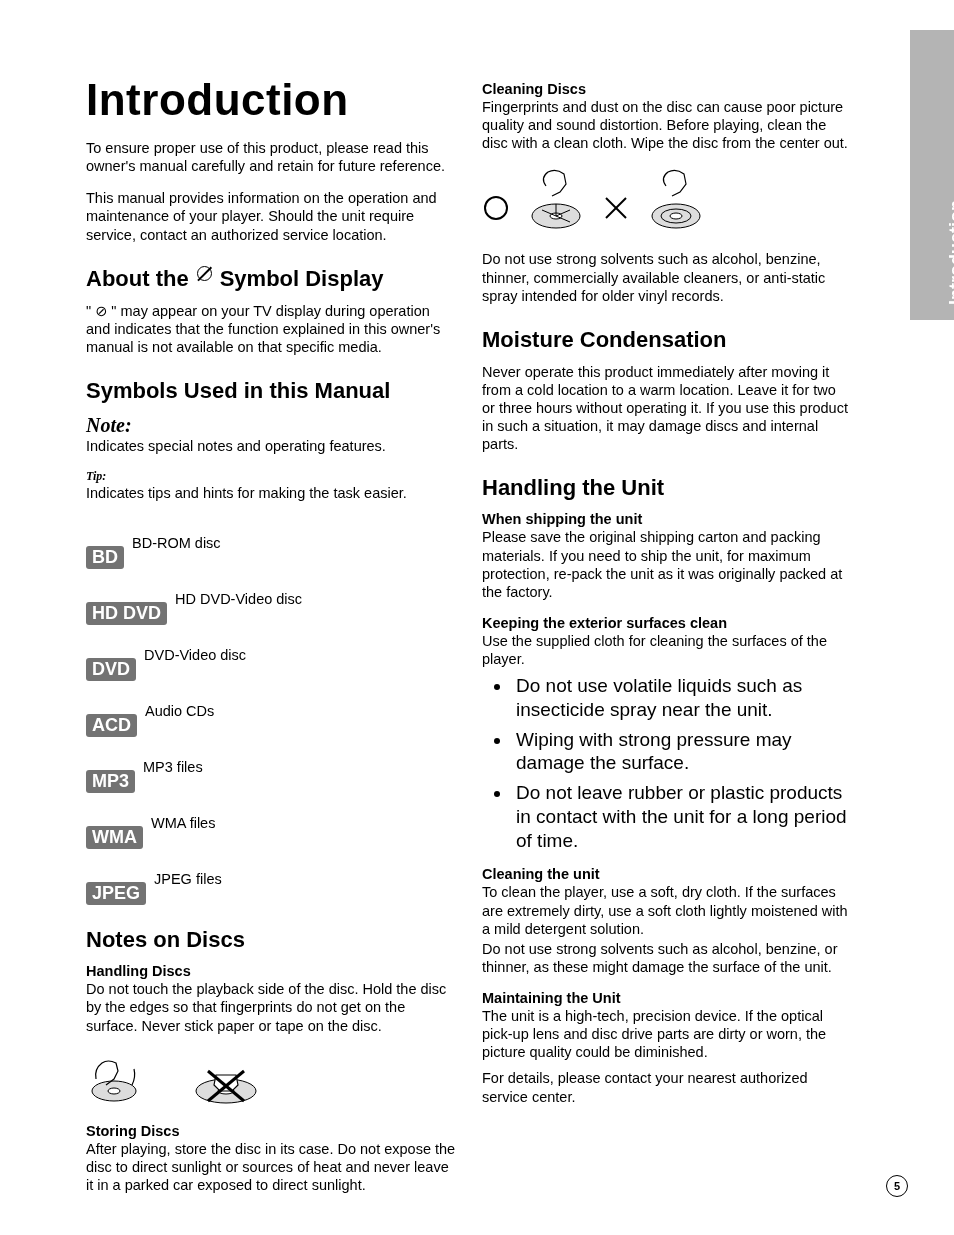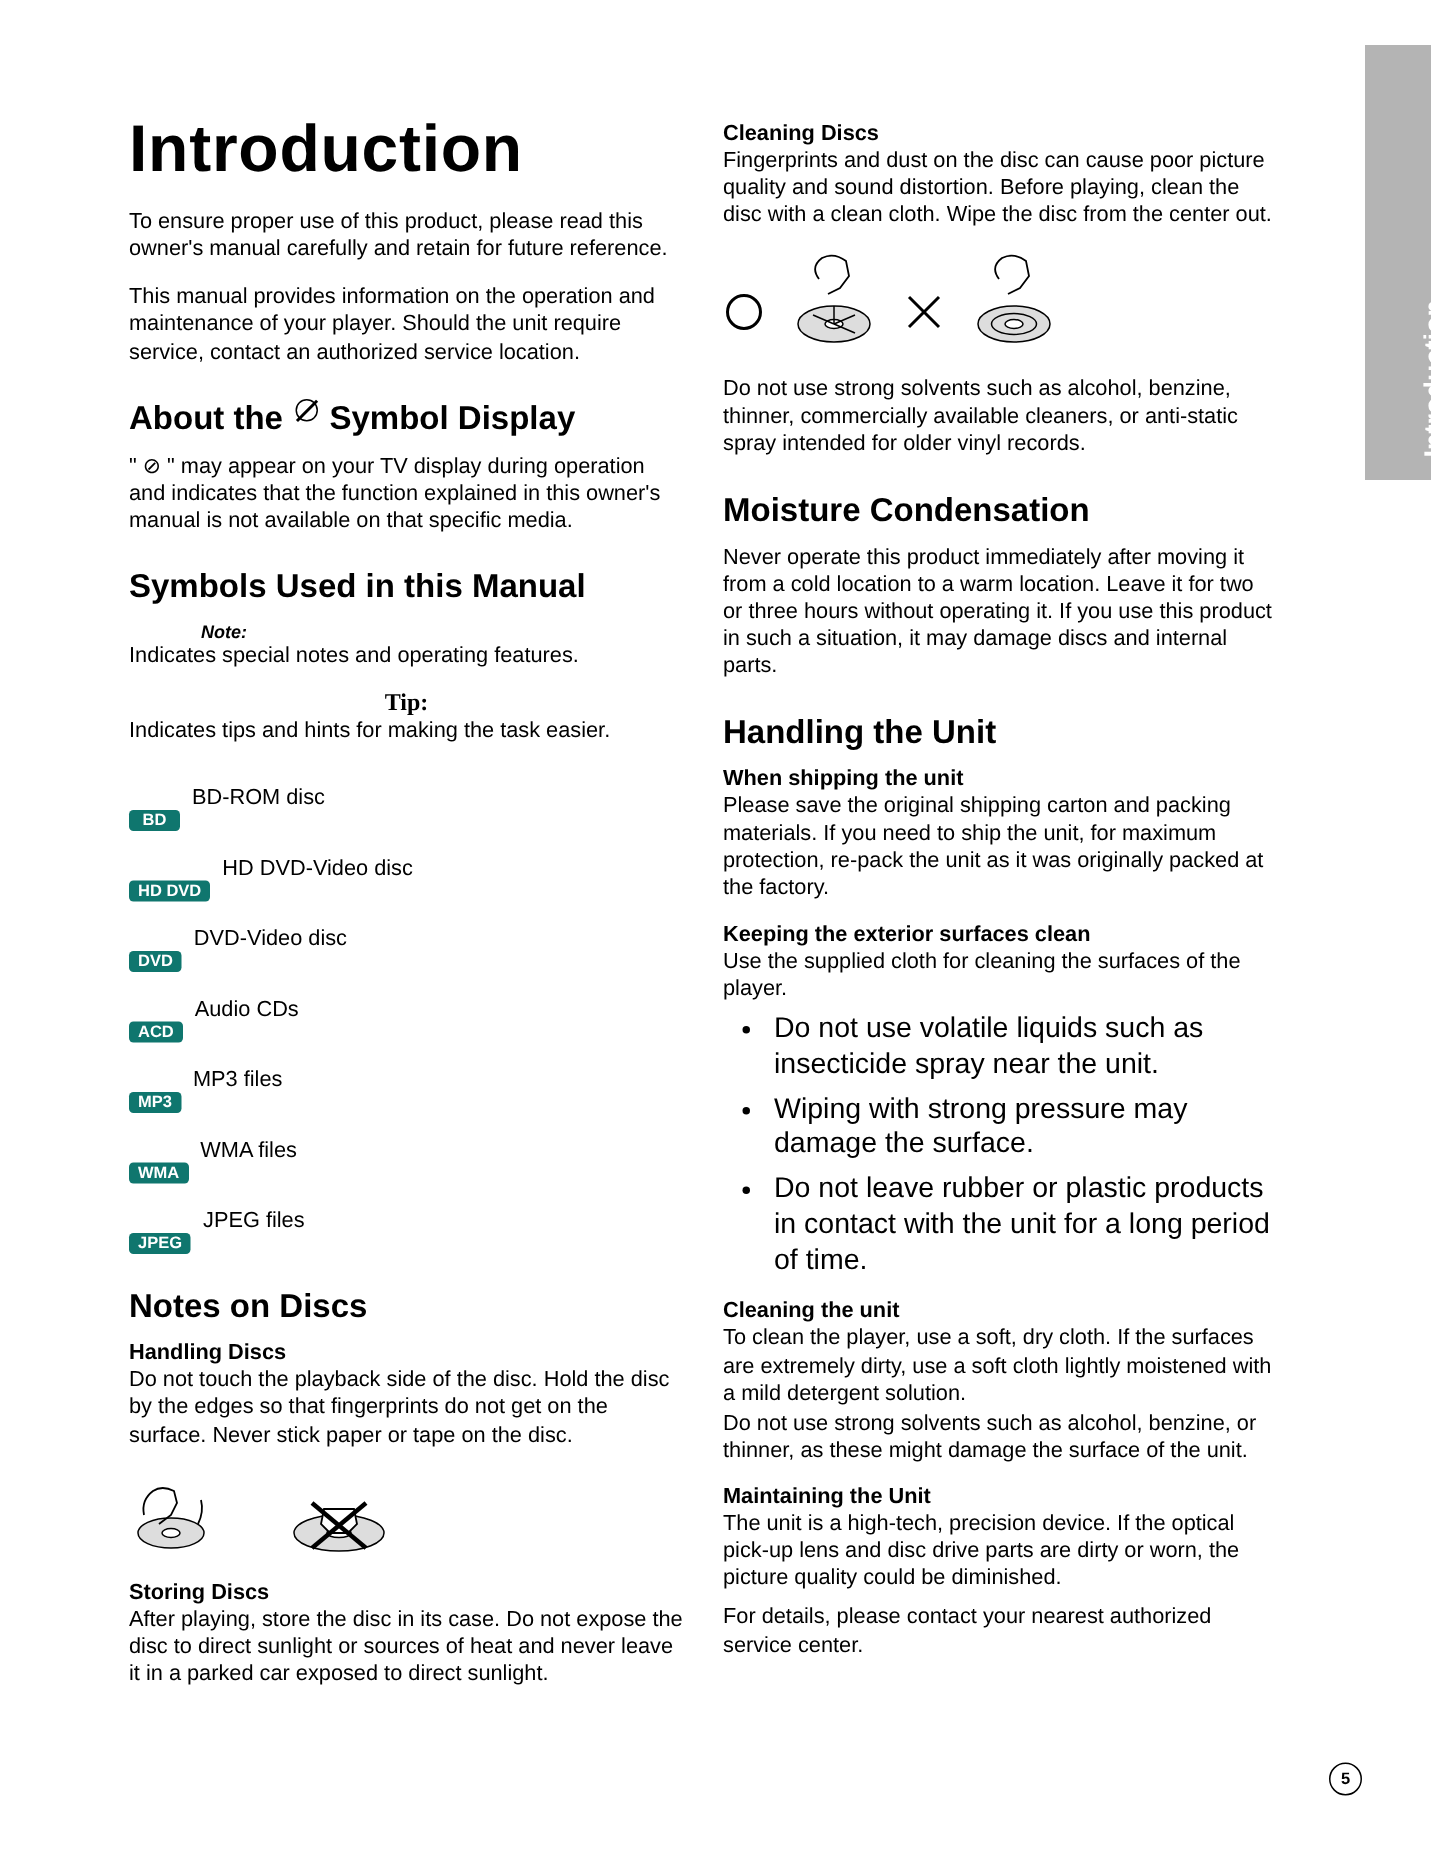--- a/index.html
+++ b/index.html
@@ -3,26 +3,26 @@
 <meta charset="utf-8">
 <style>
 * { margin: 0; padding: 0; box-sizing: border-box; }
 body { font-family: Arial, Helvetica, sans-serif; width: 954px; height: 1235px; background: #fff; position: relative; color: #000; }
 .page { display: flex; padding: 75px 0 0 86px; gap: 26px; }
 .col { width: 370px; }
 .title { font-size: 44px; font-weight: bold; margin-bottom: 14px; letter-spacing: 0.5px; }
 .p { font-size: 14.5px; line-height: 1.25; margin-bottom: 14px; }
 .h2 { font-size: 22px; font-weight: bold; margin-top: 22px; margin-bottom: 10px; }
 .h3 { font-size: 14.5px; font-weight: bold; margin-top: 8px; margin-bottom: 1px; }
-.note { font-style: italic; font-weight: bold; font-size: 12px; font-family: Liberation Sans, sans-serif; margin-top: 8px; margin-left: 48px; }
-.tip { font-weight: bold; font-size: 16px; font-family: Georgia, serif; margin-top: 8px; text-align: center; }
+.note { font-style: italic; font-weight: bold; font-size: 20px; font-family: Liberation Serif, serif; margin-top: 8px; }
+.tip { font-style: italic; font-weight: bold; font-size: 12px; font-family: Georgia, serif; margin-top: 8px; }
 .h2-with-symbol { display: flex; gap: 8px; }
 .sym-list { margin-top: 4px; margin-bottom: 6px; }
 .sym-row { display: flex; align-items: center; margin-bottom: 3px; font-size: 14.5px; }
-.badge { background: #0f766e; color: #fff; font-size: 11px; font-weight: bold; padding: 1px 6px; border-radius: 3px; margin-right: 8px; min-width: 34px; text-align: center; margin-top: 30px; }
+.badge { background: #737373; color: #fff; font-size: 18px; font-weight: bold; padding: 1px 6px; border-radius: 3px; margin-right: 8px; min-width: 34px; text-align: center; margin-top: 30px; }
 .illus-row { display: flex; gap: 40px; margin: 10px 0 14px 0; align-items: center; }
 .illus-clean { display: flex; gap: 16px; margin: 10px 0 14px 0; align-items: center; }
 .tab { position: absolute; right: 0; top: 30px; width: 44px; height: 290px; background: #b4b4b4; }
 .tab-text { position: absolute; right: 8px; top: 170px; transform: rotate(-90deg); transform-origin: right top; font-size: 18px; font-weight: bold; color: #fff; white-space: nowrap; }
 .pnum { position: absolute; right: 46px; bottom: 38px; width: 22px; height: 22px; border: 1.5px solid #000; border-radius: 50%; display: flex; align-items: center; justify-content: center; font-size: 11px; font-weight: bold; }
 ul.bul { list-style: disc; padding-left: 30px; font-size: 19px; line-height: 1.25; margin-bottom: 14px; }
 ul.bul li { margin-bottom: 6px; padding-left: 4px; }
 .prohib-circle { display: inline-block; width: 15px; height: 15px; border: 1.5px solid #000; border-radius: 50%; position: relative; vertical-align: middle; }
 .prohib-circle::after { content: ""; position: absolute; width: 19px; height: 1.5px; background: #000; top: 6px; left: -3px; transform: rotate(-45deg); }
 svg { display: block; }

